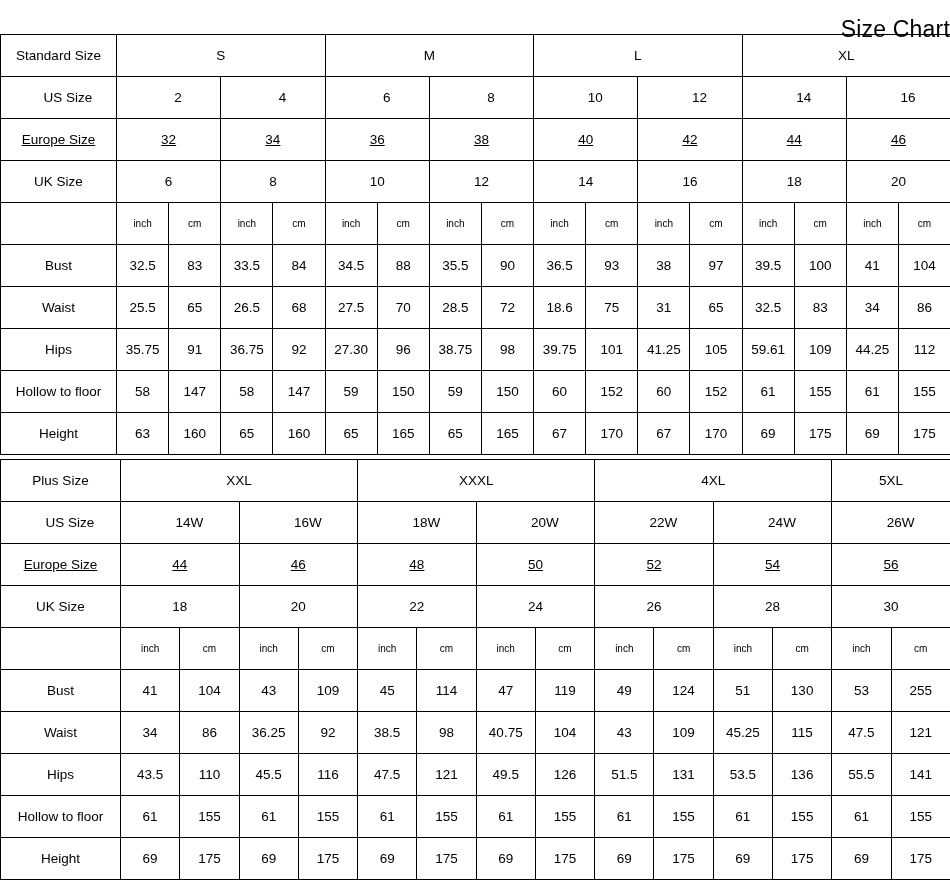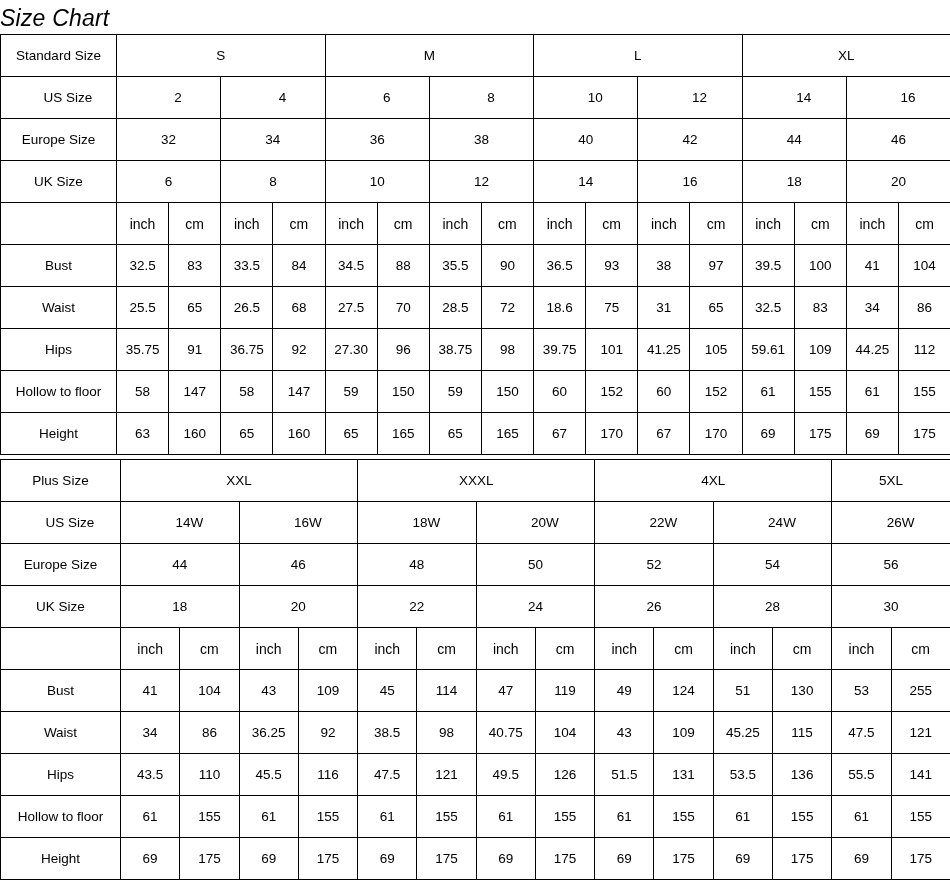--- a/index.html
+++ b/index.html
@@ -9,28 +9,27 @@
     background: #ffffff;
     font-family: "Liberation Sans", sans-serif;
     color: #000000;
   }
   #page {
     width: 950px; height: 894px;
     position: relative;
     overflow: hidden;
   }
   #chart-title {
-    text-align: left;
+    text-align: right;
     font-size: 23px;
     font-weight: 400;
     line-height: 32px;
     height: 34px;
-    padding-top: 2px;
+    padding-top: 13px;
     letter-spacing: 0.2px;
-    font-style: italic;
   }
   table.size-table {
     border-collapse: collapse;
     width: 950px;
     table-layout: fixed;
   }
   table.size-table td {
     border: 1px solid #000000;
     text-align: center;
     vertical-align: middle;
@@ -38,23 +37,23 @@
     padding: 0 1px;
     background: #ffffff;
     white-space: nowrap;
     overflow: hidden;
   }
   td.gray { background: #cccccc; }
   td.white { background: #ffffff; }
   td.lbl { font-size: 13.5px; }
   tr.r-group td { height: 42px; }
   tr.r-ussize td { height: 42px; padding-left: 20px; }
-  tr.r-eu td { height: 42px; }
+  tr.r-eu td { height: 42px; text-decoration: underline; }
   tr.r-uk td { height: 42px; }
-  tr.r-unit td { height: 42px; font-size: 14px; }
+  tr.r-unit td { height: 42px; font-size: 10px; }
   tr.r-meas td { height: 42px; }
   .gap { height: 4px; background: #ffffff; }
 </style>
 </head>
 <body>
 
 <div id="page">
 
   <div id="chart-title">Size Chart</div>
 

